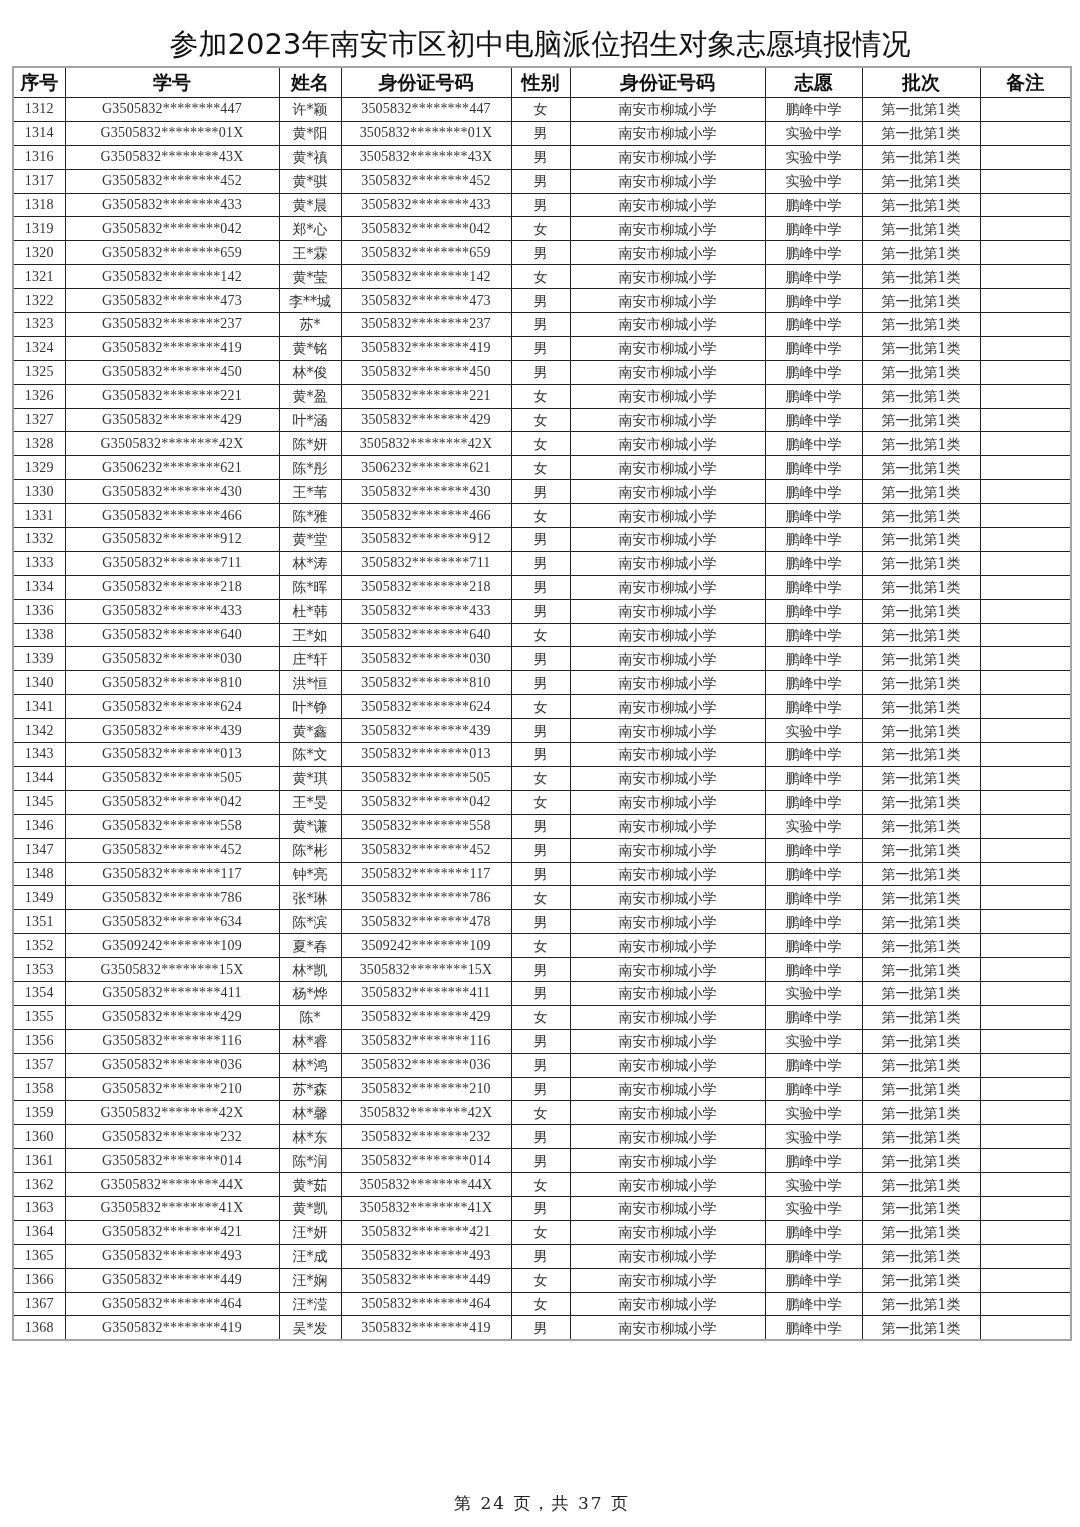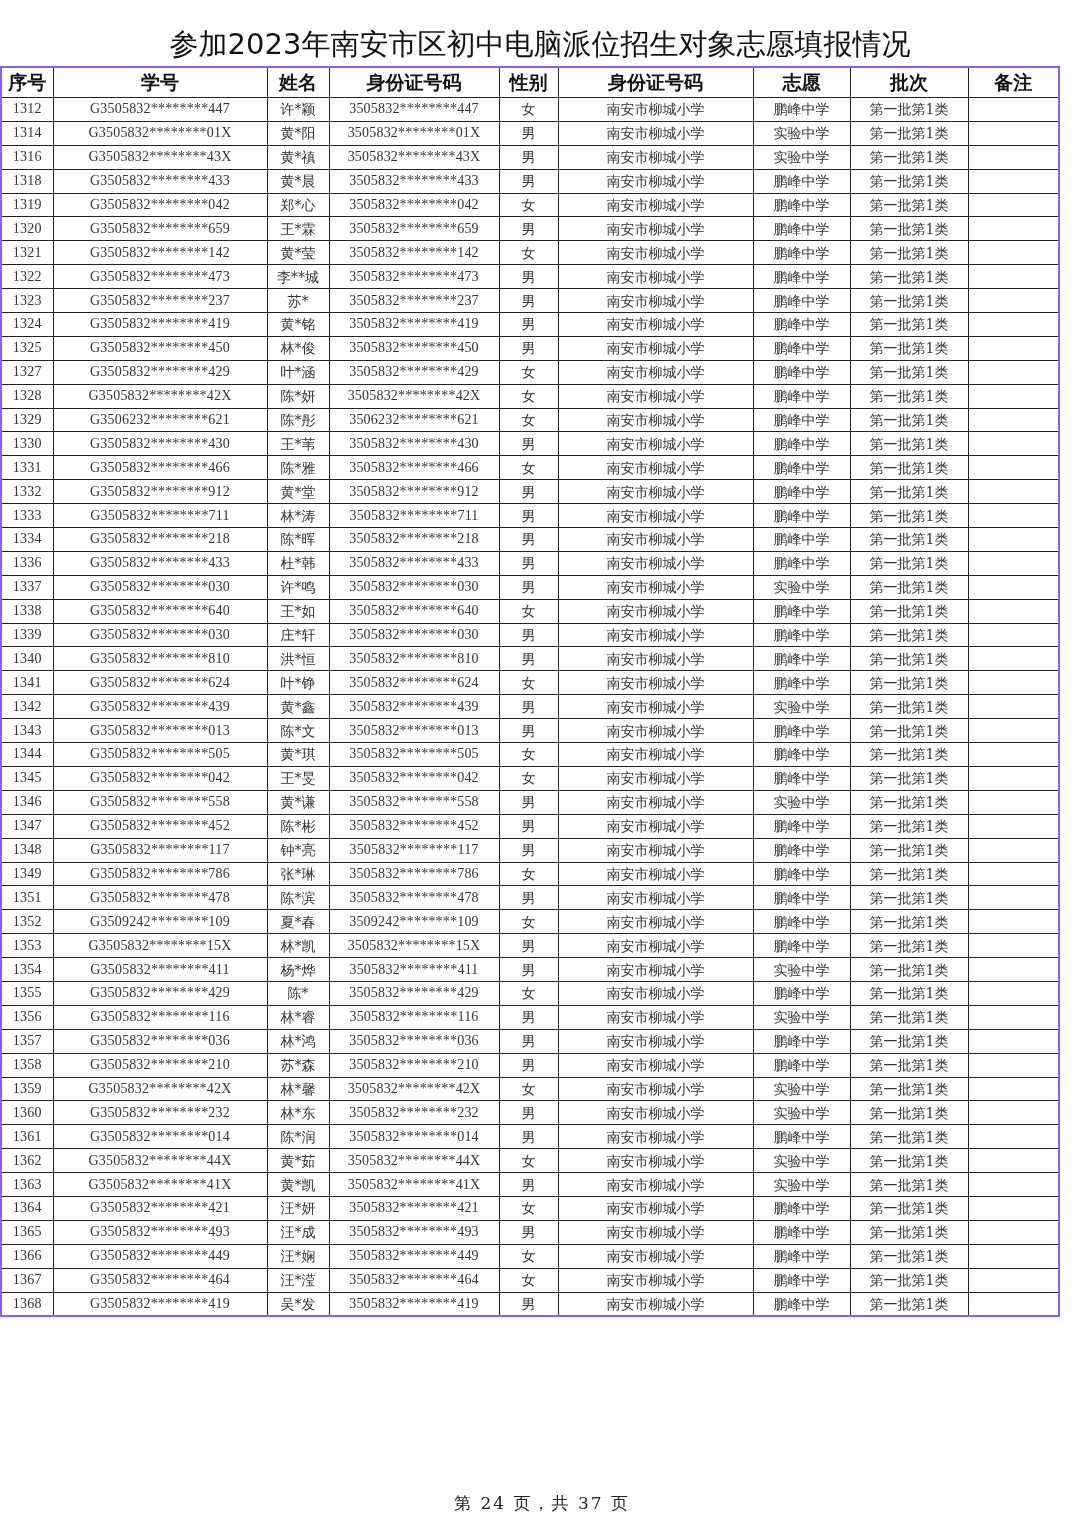--- a/index.html
+++ b/index.html
@@ -1,22 +1,22 @@
 <!DOCTYPE html>
 <html><head>
 <meta charset="utf-8">
 <style>
   html, body { margin:0; padding:0; background:#ffffff; }
   body { width:1080px; height:1527px; position:relative; overflow:hidden;
          font-family:"DejaVu Serif","Liberation Serif",serif; color:#222; }
   .title { position:absolute; left:0; top:24px; width:1080px; text-align:center;
            font-family:"DejaVu Sans","Liberation Sans",sans-serif; font-size:29px;
            color:#111; letter-spacing:0px; line-height:40px; }
-  table.roster { position:absolute; left:0; top:66px; width:1058px;
-                 border-collapse:collapse; table-layout:fixed; border:2px solid #8b5cf6; }
+  table.roster { position:absolute; left:12px; top:66px; width:1058px;
+                 border-collapse:collapse; table-layout:fixed; border:2px solid #a3a3a3; }
   table.roster th, table.roster td { border:1.5px solid #222; text-align:center;
                  padding:0; overflow:hidden; white-space:nowrap; }
   table.roster th { height:29px; font-size:19px; font-weight:bold; color:#111;
                     font-family:"DejaVu Serif","Liberation Serif",serif; }
   table.roster td { height:22.9px; font-size:14px; color:#333; line-height:22px; }
   td.mono { font-family:"Liberation Serif","DejaVu Serif",serif; font-size:15px; letter-spacing:0.2px; }
   td.cjk { font-family:"DejaVu Serif","Liberation Serif",serif; font-size:14px; }
   .footer { position:absolute; left:2px; top:1492px; width:1080px; text-align:center;
             font-size:17px; color:#222; letter-spacing:2px;
             font-family:"DejaVu Serif","Liberation Serif",serif; }
@@ -79,20 +79,31 @@
         <td class="mono">G3505832********43X</td>
         <td class="cjk">黄*禛</td>
         <td class="mono">3505832********43X</td>
         <td class="cjk">男</td>
         <td class="cjk">南安市柳城小学</td>
         <td class="cjk">实验中学</td>
         <td class="cjk">第一批第1类</td>
         <td class="cjk"></td>
       </tr>
       <tr>
+        <td class="mono">1317</td>
+        <td class="mono">G3505832********452</td>
+        <td class="cjk">黄*骐</td>
+        <td class="mono">3505832********452</td>
+        <td class="cjk">男</td>
+        <td class="cjk">南安市柳城小学</td>
+        <td class="cjk">实验中学</td>
+        <td class="cjk">第一批第1类</td>
+        <td class="cjk"></td>
+      </tr>
+      <tr>
         <td class="mono">1318</td>
         <td class="mono">G3505832********433</td>
         <td class="cjk">黄*晨</td>
         <td class="mono">3505832********433</td>
         <td class="cjk">男</td>
         <td class="cjk">南安市柳城小学</td>
         <td class="cjk">鹏峰中学</td>
         <td class="cjk">第一批第1类</td>
         <td class="cjk"></td>
       </tr>
@@ -167,20 +178,31 @@
         <td class="mono">G3505832********450</td>
         <td class="cjk">林*俊</td>
         <td class="mono">3505832********450</td>
         <td class="cjk">男</td>
         <td class="cjk">南安市柳城小学</td>
         <td class="cjk">鹏峰中学</td>
         <td class="cjk">第一批第1类</td>
         <td class="cjk"></td>
       </tr>
       <tr>
+        <td class="mono">1326</td>
+        <td class="mono">G3505832********221</td>
+        <td class="cjk">黄*盈</td>
+        <td class="mono">3505832********221</td>
+        <td class="cjk">女</td>
+        <td class="cjk">南安市柳城小学</td>
+        <td class="cjk">鹏峰中学</td>
+        <td class="cjk">第一批第1类</td>
+        <td class="cjk"></td>
+      </tr>
+      <tr>
         <td class="mono">1327</td>
         <td class="mono">G3505832********429</td>
         <td class="cjk">叶*涵</td>
         <td class="mono">3505832********429</td>
         <td class="cjk">女</td>
         <td class="cjk">南安市柳城小学</td>
         <td class="cjk">鹏峰中学</td>
         <td class="cjk">第一批第1类</td>
         <td class="cjk"></td>
       </tr>
@@ -266,31 +288,20 @@
         <td class="mono">G3505832********433</td>
         <td class="cjk">杜*韩</td>
         <td class="mono">3505832********433</td>
         <td class="cjk">男</td>
         <td class="cjk">南安市柳城小学</td>
         <td class="cjk">鹏峰中学</td>
         <td class="cjk">第一批第1类</td>
         <td class="cjk"></td>
       </tr>
       <tr>
-        <td class="mono">1337</td>
-        <td class="mono">G3505832********030</td>
-        <td class="cjk">许*鸣</td>
-        <td class="mono">3505832********030</td>
-        <td class="cjk">男</td>
-        <td class="cjk">南安市柳城小学</td>
-        <td class="cjk">实验中学</td>
-        <td class="cjk">第一批第1类</td>
-        <td class="cjk"></td>
-      </tr>
-      <tr>
         <td class="mono">1338</td>
         <td class="mono">G3505832********640</td>
         <td class="cjk">王*如</td>
         <td class="mono">3505832********640</td>
         <td class="cjk">女</td>
         <td class="cjk">南安市柳城小学</td>
         <td class="cjk">鹏峰中学</td>
         <td class="cjk">第一批第1类</td>
         <td class="cjk"></td>
       </tr>
@@ -410,21 +421,21 @@
         <td class="cjk">张*琳</td>
         <td class="mono">3505832********786</td>
         <td class="cjk">女</td>
         <td class="cjk">南安市柳城小学</td>
         <td class="cjk">鹏峰中学</td>
         <td class="cjk">第一批第1类</td>
         <td class="cjk"></td>
       </tr>
       <tr>
         <td class="mono">1351</td>
-        <td class="mono">G3505832********478</td>
+        <td class="mono">G3505832********634</td>
         <td class="cjk">陈*滨</td>
         <td class="mono">3505832********478</td>
         <td class="cjk">男</td>
         <td class="cjk">南安市柳城小学</td>
         <td class="cjk">鹏峰中学</td>
         <td class="cjk">第一批第1类</td>
         <td class="cjk"></td>
       </tr>
       <tr>
         <td class="mono">1352</td>

